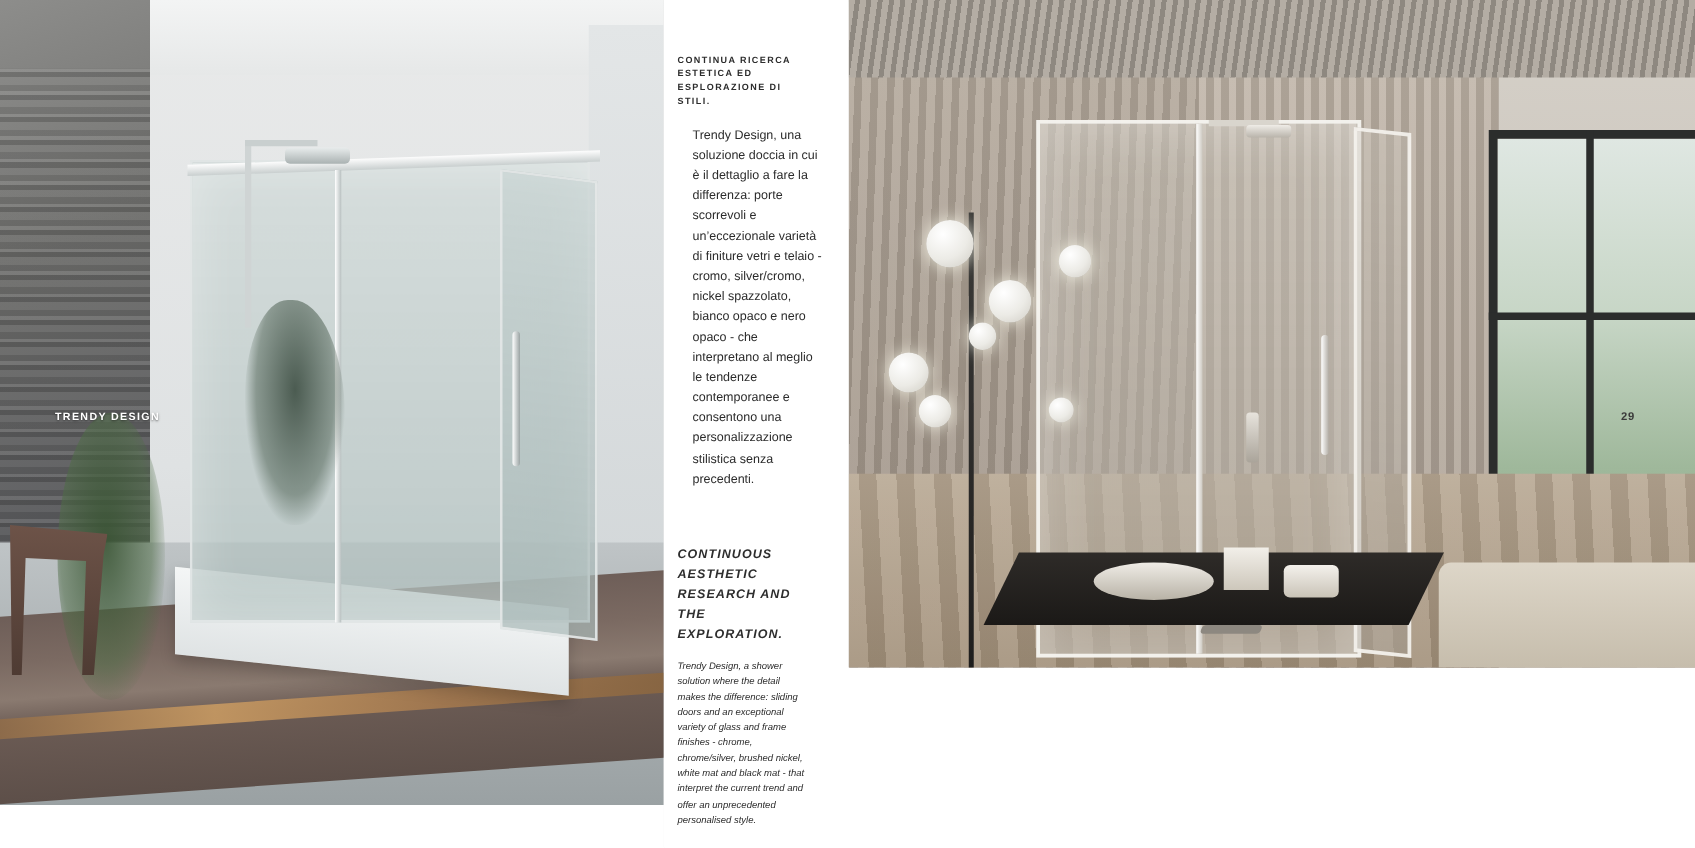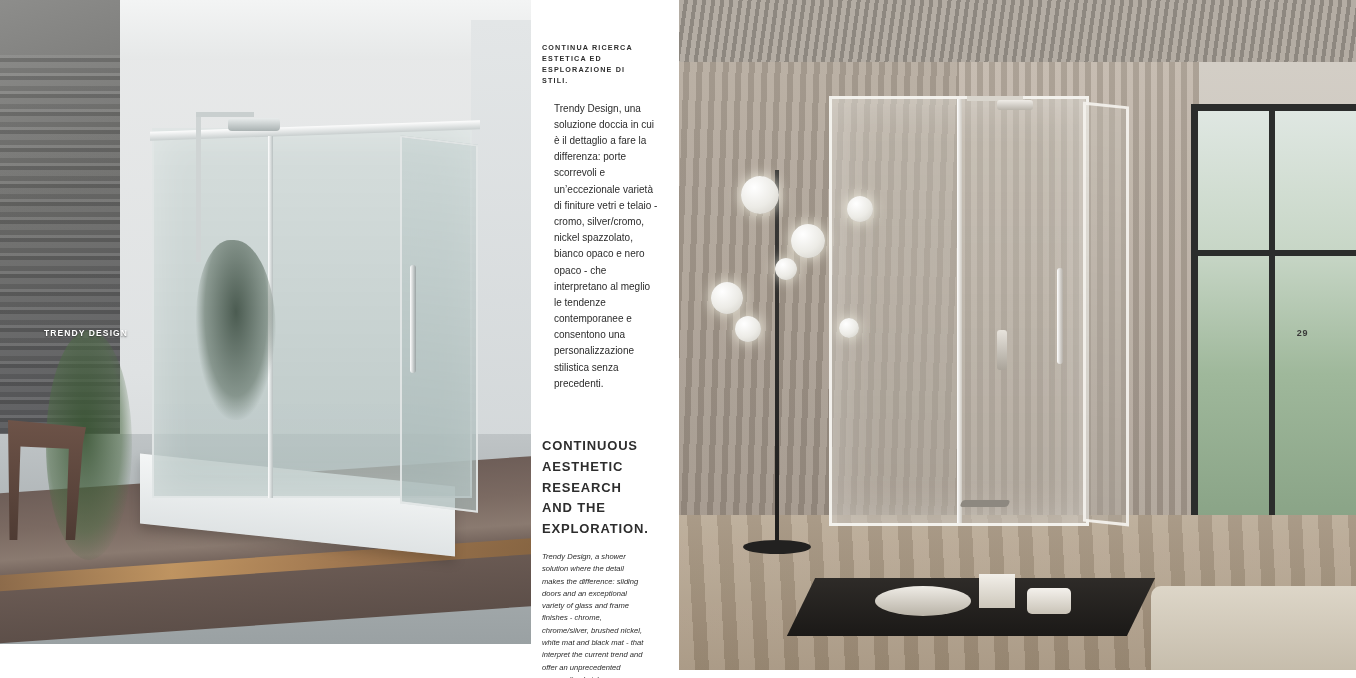--- a/index.html
+++ b/index.html
@@ -162,42 +162,43 @@
     margin: 0 0 14px 0;
   }
   .body-it {
     font-size: 10px;
     line-height: 1.62;
     color: #2b2b2b;
     margin: 12px;
     width: 106px;
   }
   .kicker-en {
-    font-size: 13px;
+    font-size: 10px;
     line-height: 1.6;
     letter-spacing: .85px;
     color: #2d2d2d;
     font-weight: bold;
+    font-style: italic;
     text-transform: uppercase;
     margin: 44px 0 11px 0;
   }
   .body-en {
     font-size: 7.6px;
     line-height: 1.62;
     color: #2b2b2b;
     font-style: italic;
     margin: 0;
     width: 104px;
   }
 
   
   .right-photo {
     position: relative;
     flex: 1 1 auto;
-    height: 670px;
+    height: 534px;
     overflow: hidden;
     background: #cfcac2;
   }
   .rp-ceiling {
     position: absolute; left: 0; top: 0; width: 100%; height: 62px;
     background: repeating-linear-gradient(98deg,
       #b4ada4 0px, #b4ada4 5px,
       #8e8880 5px, #8e8880 9px);
   }
   .rp-woodwall {

